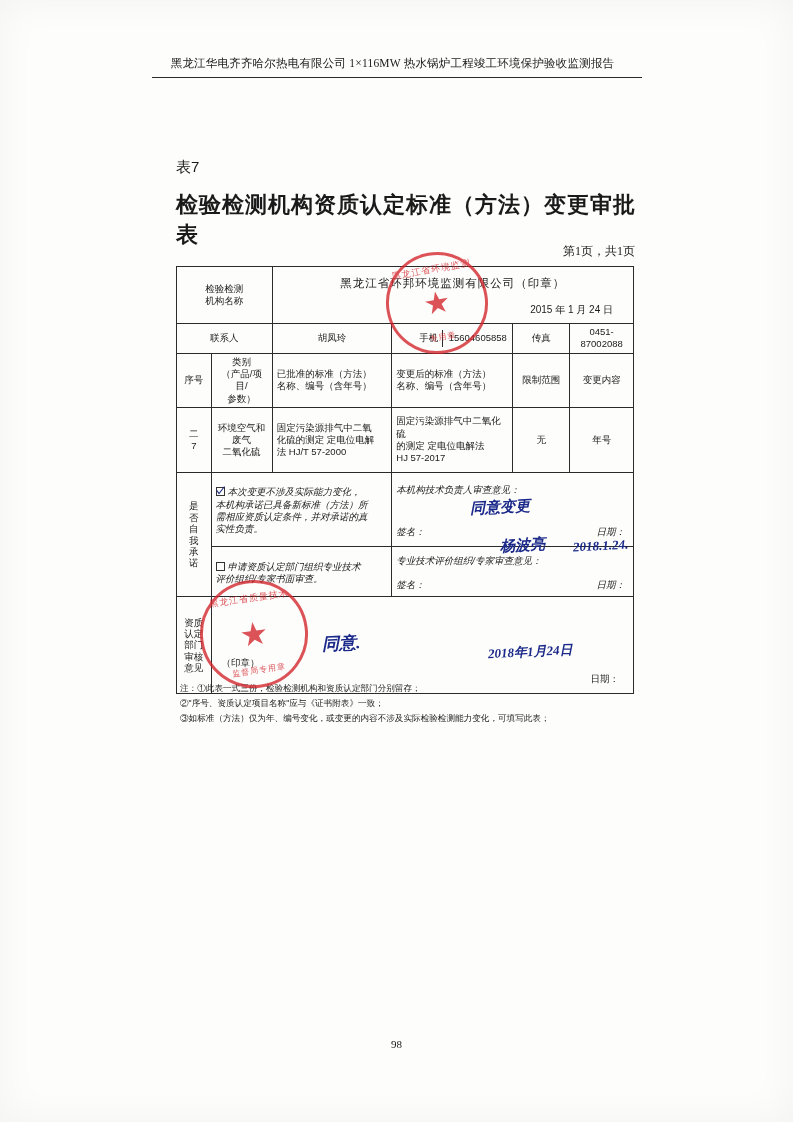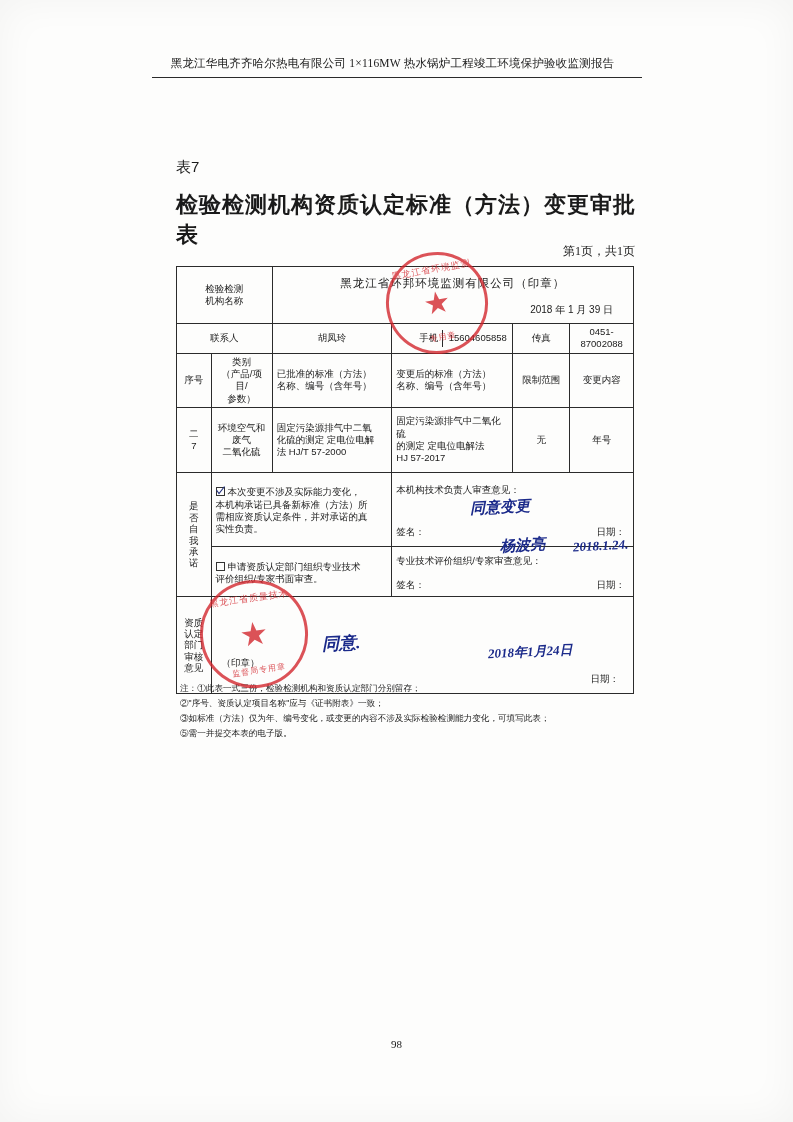--- a/index.html
+++ b/index.html
@@ -66,21 +66,21 @@
   }
 
   .page-count {
     position: absolute;
     top: 243px;
     right: 158px;
     font-size: 12px;
   }
   .c { text-align: center; }
   .l { text-align: left; }
-  .vt { vertical-align: top; }
+  .vt { vertical-align: top; font-style: italic; }
 
   .chk {
     display: inline-block;
     width: 7px;
     height: 7px;
     border: 1px solid #333;
     margin-right: 3px;
     position: relative;
     top: 1px;
   }
@@ -234,21 +234,21 @@
     </colgroup>
     <tbody>
 
       <tr>
         <td class="c" colspan="2" style="height:52px">
           <div>检验检测</div>
           <div>机构名称</div>
         </td>
         <td colspan="4" style="height:52px;">
           <div style="text-align:center;font-size:11.5px;letter-spacing:1px;padding-top:2px;">黑龙江省环邦环境监测有限公司（印章）</div>
-          <div style="text-align:right;padding-right:16px;padding-top:12px;font-size:10px;">2018 年 1 月 39 日</div>
+          <div style="text-align:right;padding-right:16px;padding-top:12px;font-size:10px;">2015 年 1 月 24 日</div>
         </td>
       </tr>
 
       <tr>
         <td class="c" colspan="2" style="height:22px">联系人</td>
         <td class="c">胡凤玲</td>
         <td class="c" style="width:0;padding:0;border-right:1px solid #2b2b2b;">
           <table style="width:100%;border-collapse:collapse;border:0;">
             <tbody>
                 <tr>
@@ -391,19 +391,18 @@
   <div class="ink" style="left:470px; top:498px; font-size:15px;">同意变更</div>
   <div class="ink" style="left:500px; top:536px; font-size:15px;">杨波亮</div>
   <div class="ink" style="left:573px; top:538px; font-size:13px;">2018.1.24.</div>
   <div class="ink" style="left:322px; top:632px; font-size:17px;">同意.</div>
   <div class="ink" style="left:488px; top:643px; font-size:13px;">2018年1月24日</div>
 
   <div class="notes">
     <p>注：①此表一式三份，检验检测机构和资质认定部门分别留存；</p>
     <p>②"序号、资质认定项目名称"应与《证书附表》一致；</p>
     <p>③如标准（方法）仅为年、编号变化，或变更的内容不涉及实际检验检测能力变化，可填写此表；</p>
-    <p>⑤需一并提交本表的电子版。</p>
   </div>
 
   <div class="folio">98</div>
 
   <div class="edge"></div>
 </div>
 
 </body></html>

